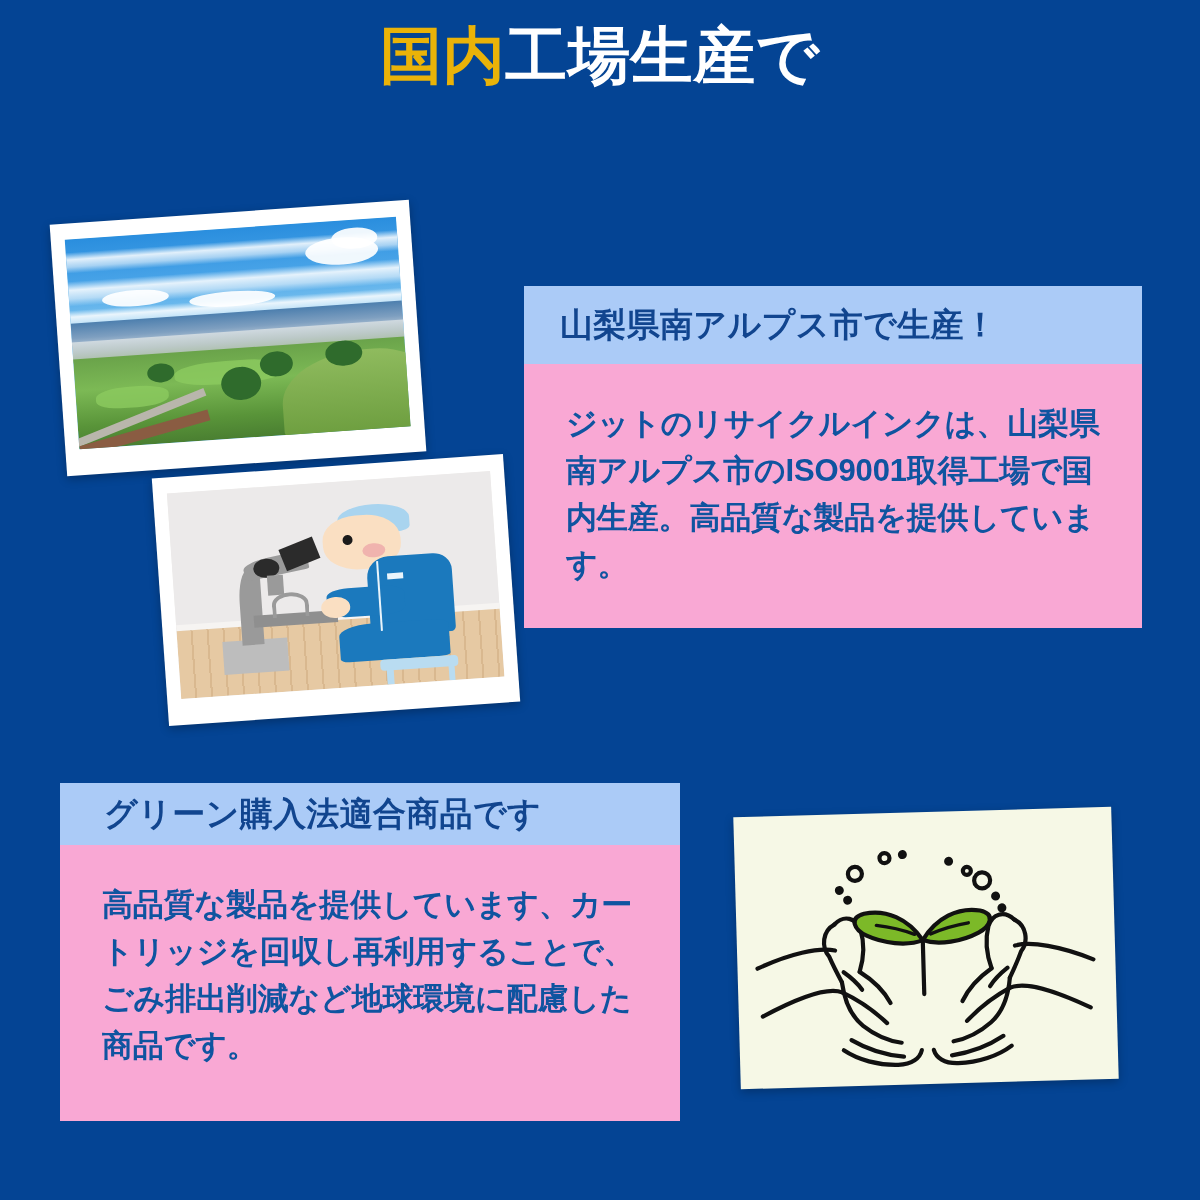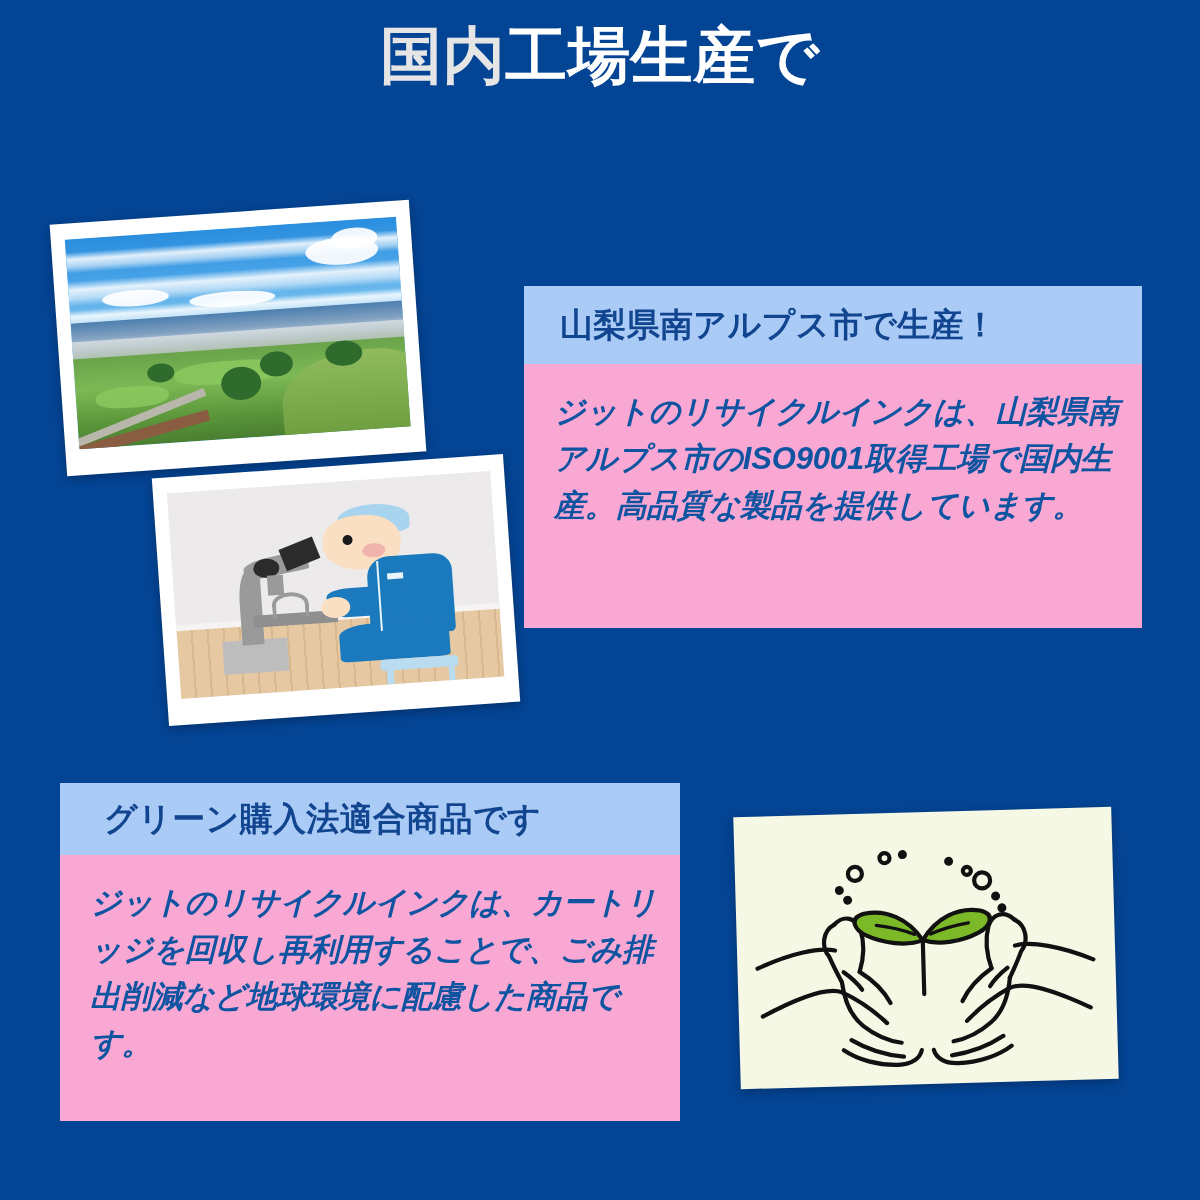--- a/index.html
+++ b/index.html
@@ -24,21 +24,21 @@
     left: 0;
     width: 1200px;
     text-align: center;
     line-height: 1.22;
     font-size: 62px;
     font-weight: bold;
     letter-spacing: 0.01em;
     color: #ffffff;
   }
   .title-line { display: block; white-space: nowrap; }
-  .title-accent { color: #e5e5e5; }
+  .title-accent { color: #eab308; }
 
   
   .polaroid {
     position: absolute;
     background: #ffffff;
     box-shadow: 0 3px 10px rgba(0,0,0,0.28);
     box-sizing: border-box;
   }
   .polaroid .inner {
     position: absolute;
@@ -151,21 +151,21 @@
     font-weight: bold;
     display: flex;
     align-items: center;
     box-sizing: border-box;
   }
   .card-body {
     color: #0f54a0;
     font-weight: bold;
     box-sizing: border-box;
   }
-  .card-body p { margin: 0; font-style: italic; }
+  .card-body p { margin: 12px; }
 
   #card-production {
     left: 524px; top: 286px;
     width: 618px; height: 342px;
   }
   #card-production .card-header {
     height: 78px;
     padding-left: 36px;
     font-size: 33px;
     letter-spacing: 0.01em;
@@ -175,21 +175,21 @@
     font-size: 31px;
     line-height: 1.52;
     letter-spacing: -0.005em;
   }
 
   #card-green {
     left: 60px; top: 783px;
     width: 620px; height: 338px;
   }
   #card-green .card-header {
-    height: 72px;
+    height: 62px;
     padding-left: 44px;
     font-size: 33px;
     letter-spacing: 0.01em;
   }
   #card-green .card-body {
     padding: 24px 18px 0 30px;
     font-size: 31px;
     line-height: 1.52;
     letter-spacing: -0.005em;
   }
@@ -262,21 +262,21 @@
   <div class="card" id="card-production">
     <div class="card-header">山梨県南アルプス市で生産！</div>
     <div class="card-body">
       <p>ジットのリサイクルインクは、山梨県南アルプス市のISO9001取得工場で国内生産。高品質な製品を提供しています。</p>
     </div>
   </div>
 
   <div class="card" id="card-green">
     <div class="card-header">グリーン購入法適合商品です</div>
     <div class="card-body">
-      <p>ジットのリサイクルインクは、カートリッジを回収し再利用することで、ごみ排出削減など地球環境に配慮した商品です。</p>
+      <p>高品質な製品を提供しています、カートリッジを回収し再利用することで、ごみ排出削減など地球環境に配慮した商品です。</p>
     </div>
   </div>
 
   <div id="eco-card">
     <svg viewBox="0 0 378 272" width="378" height="272">
       <g fill="none" stroke="#111111" stroke-width="4.2" stroke-linecap="round" stroke-linejoin="round">
 
         <circle cx="120" cy="60" r="7"></circle>
         <circle cx="150" cy="45" r="5"></circle>
         <circle cx="232" cy="60" r="4"></circle>

